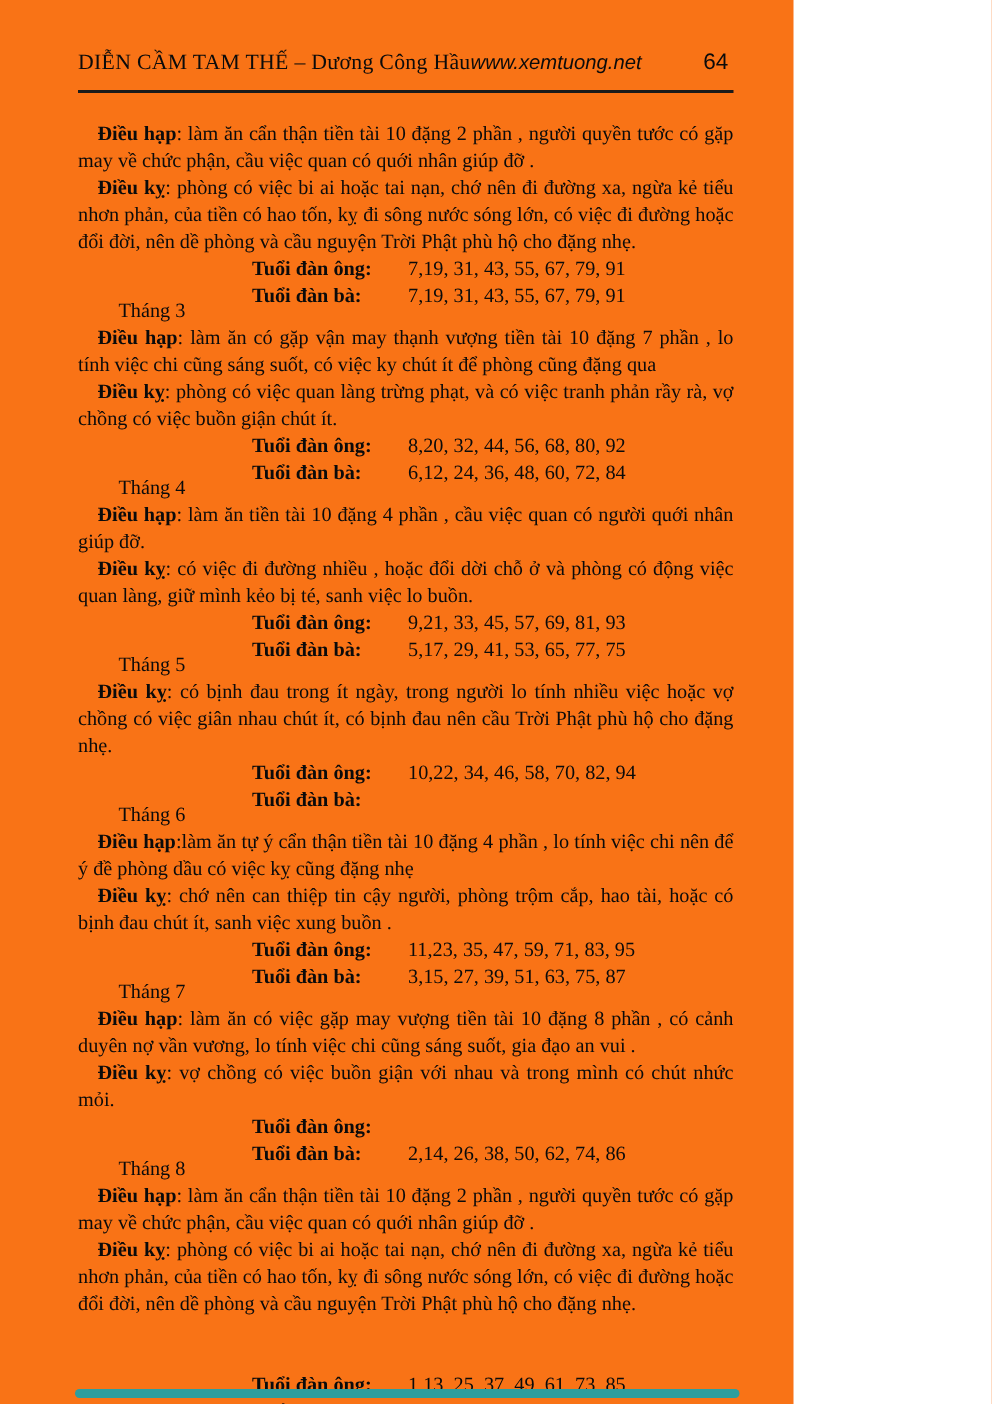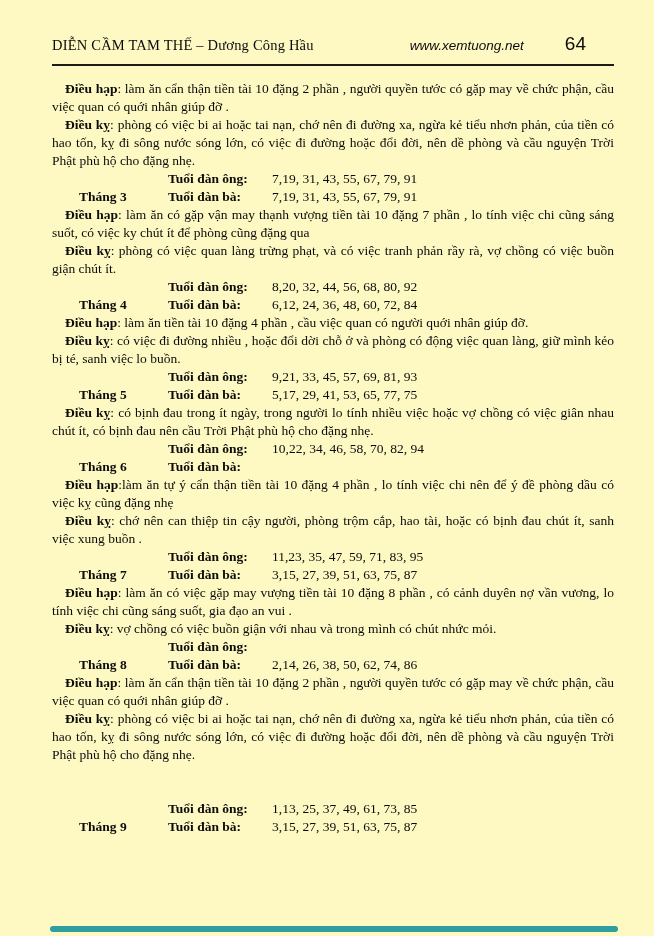--- a/index.html
+++ b/index.html
@@ -1,44 +1,44 @@
 <!DOCTYPE html>
 <html><head>
 <meta charset="utf-8">
 <style>
   html, body { margin:0; padding:0; background:#ffffff; }
   .page {
     position:relative;
-    width:654px; height:936px;
-    background:#fef9c3;
+    width:529px; height:936px;
+    background:#f97316;
     color:#0b0b0b;
     font-family:"Liberation Serif", serif;
     overflow:hidden;
   }
   .header {
     position:absolute; top:33px; left:52px; right:40px;
     display:flex; align-items:baseline;
     border-bottom:2px solid #1b1b1b;
     padding-bottom:9px;
   }
   .title { flex:1; font-size:14.5px; letter-spacing:.2px; white-space:nowrap; }
   .site  { font-family:"Liberation Sans", sans-serif; font-size:13.5px;font-style:italic; }
   .pagenum {
-    font-family:"Liberation Sans", sans-serif; font-size:19px;
+    font-family:"Liberation Sans", sans-serif; font-size:15px;
     margin-left:41px; margin-right:28px;
   }
   .content {
     position:absolute; top:80px; left:52px; right:40px;
     font-size:13.5px; line-height:18px;
     text-align:justify;
   }
   .para { margin:0; text-indent:13px; }
   .lead { font-weight:bold; }
   .ages-row { display:flex; text-align:left; white-space:nowrap; }
-  .month { box-sizing:border-box; width:116px; padding-left:27px; font-weight:bold; }
+  .month { box-sizing:border-box; width:116px; padding-left:27px; font-weight:normal;margin-top:10px; }
   .ages-label { width:104px; font-weight:bold; }
   .ages-values { flex:1; }
   .gap { height:36px; }
   .bottom-bar {
     position:absolute; left:50px; right:36px; bottom:4px;
     height:6px; border-radius:3px;
   }
 </style>
 </head>
 <body>

